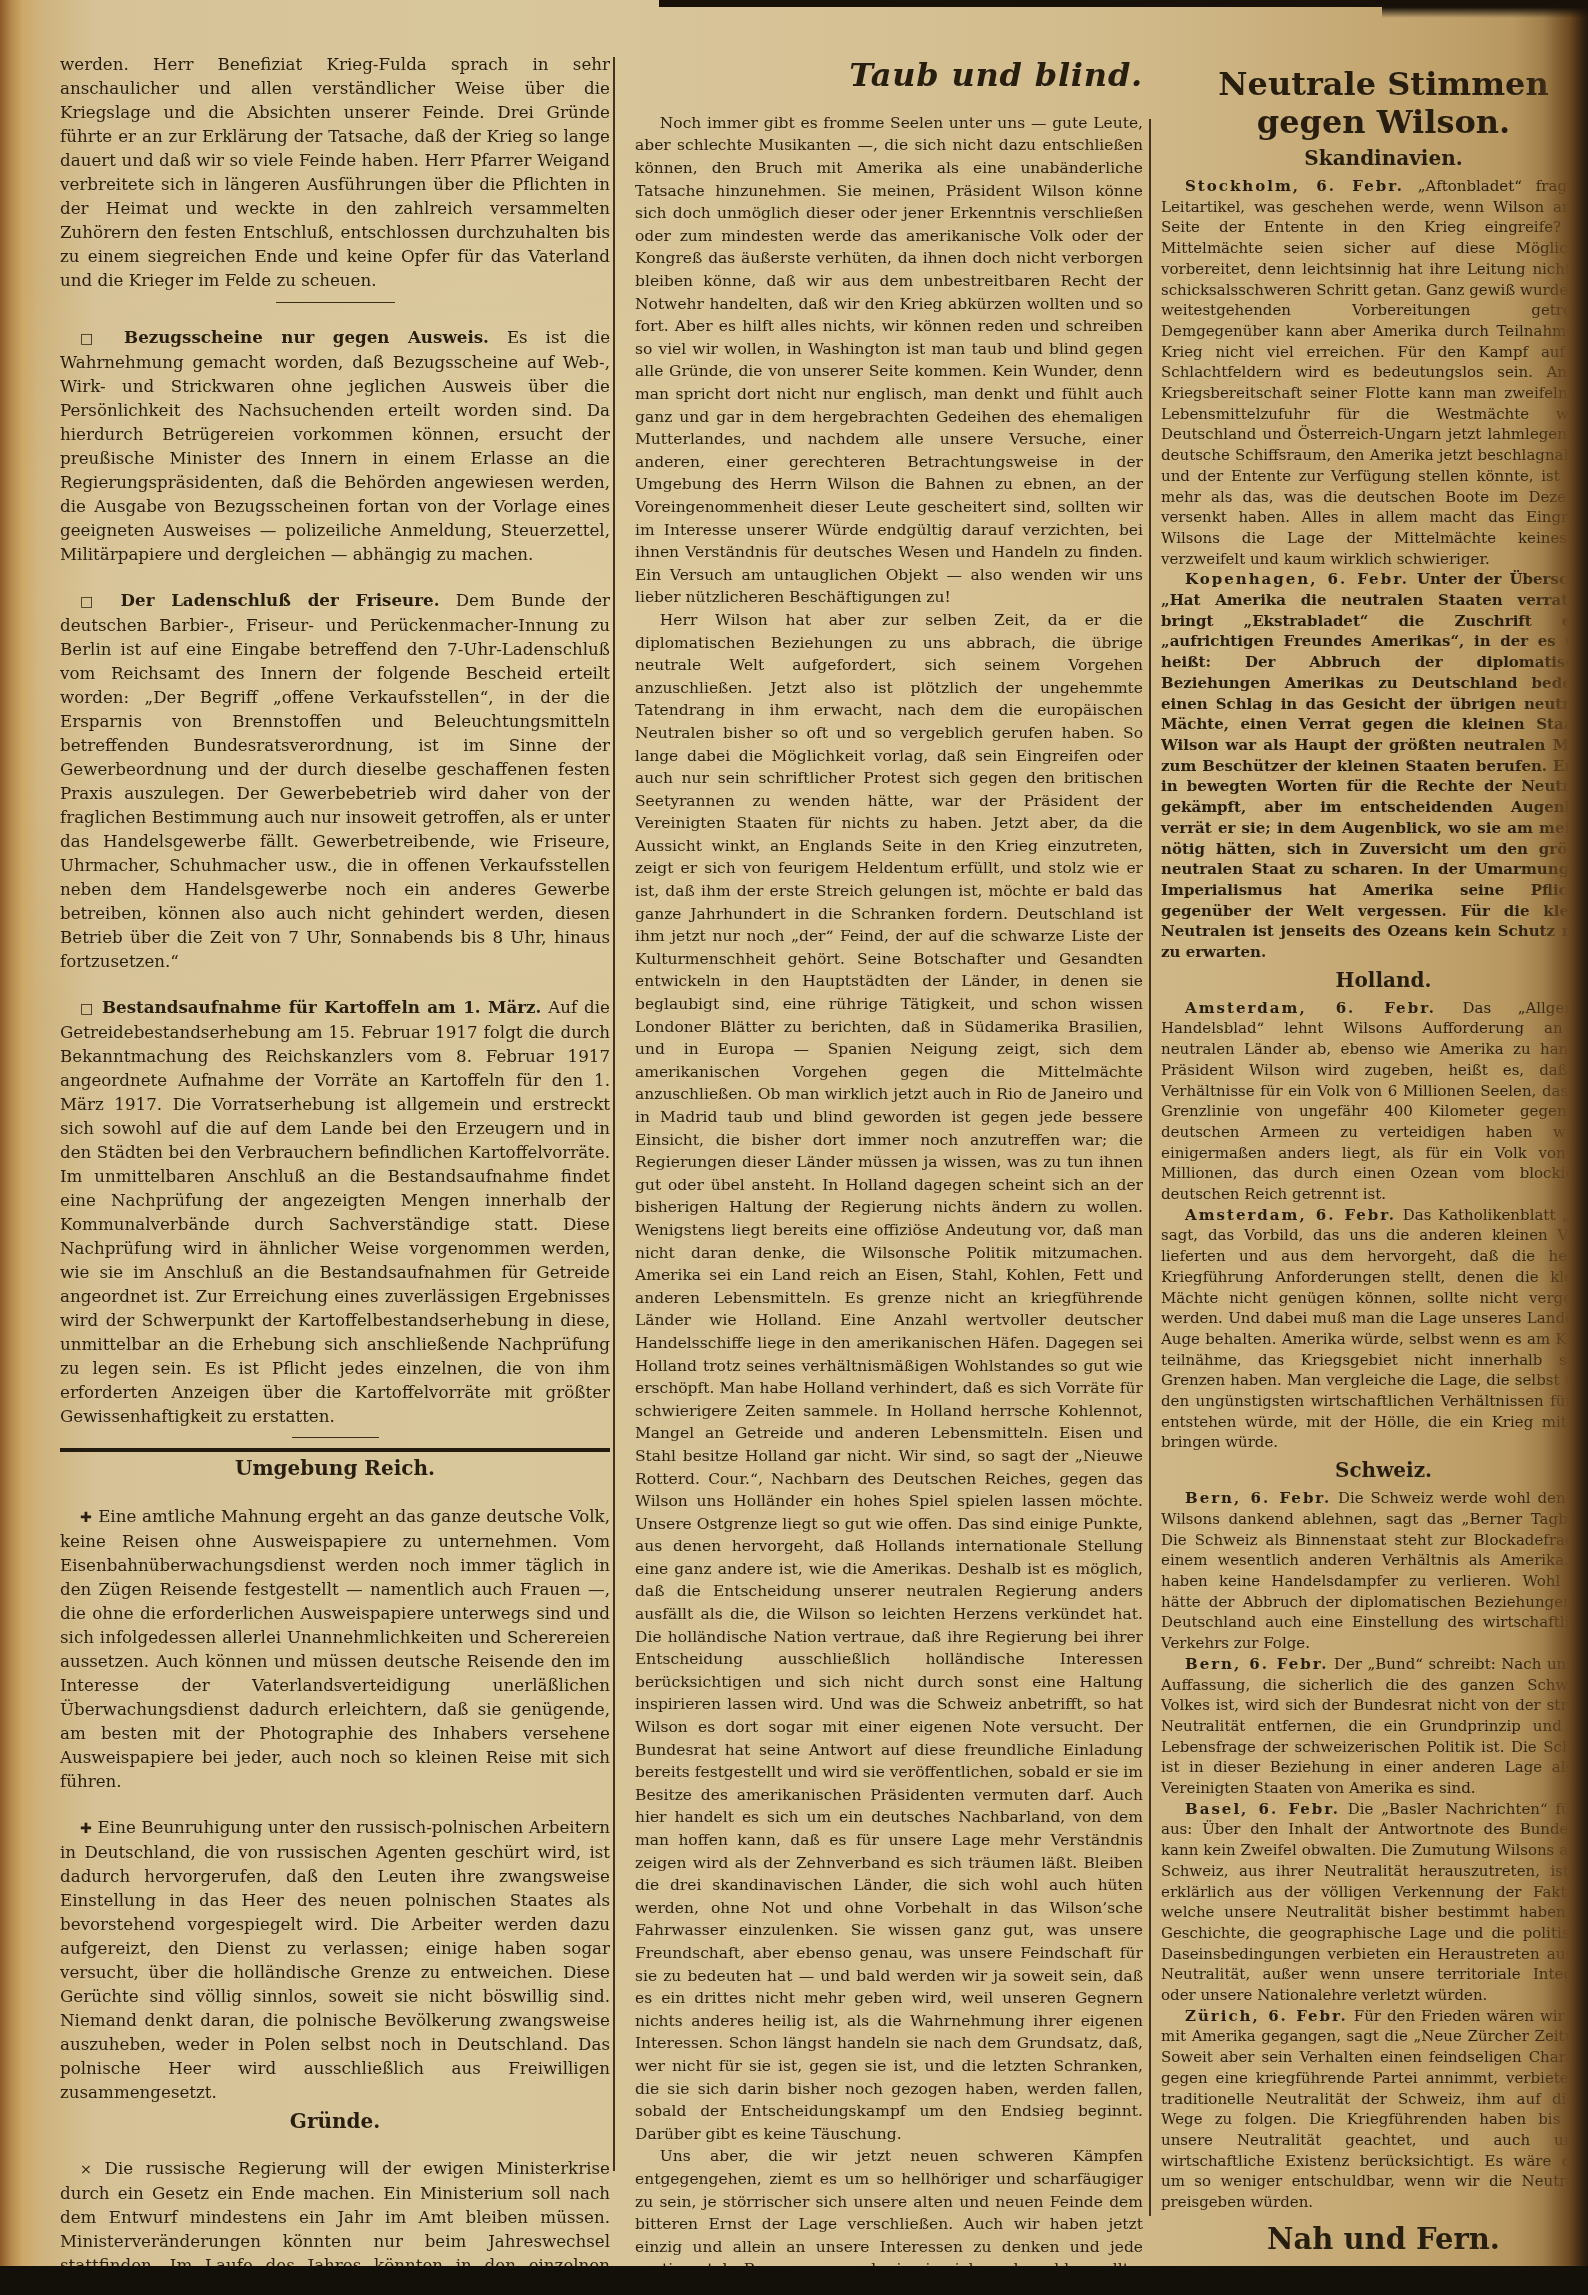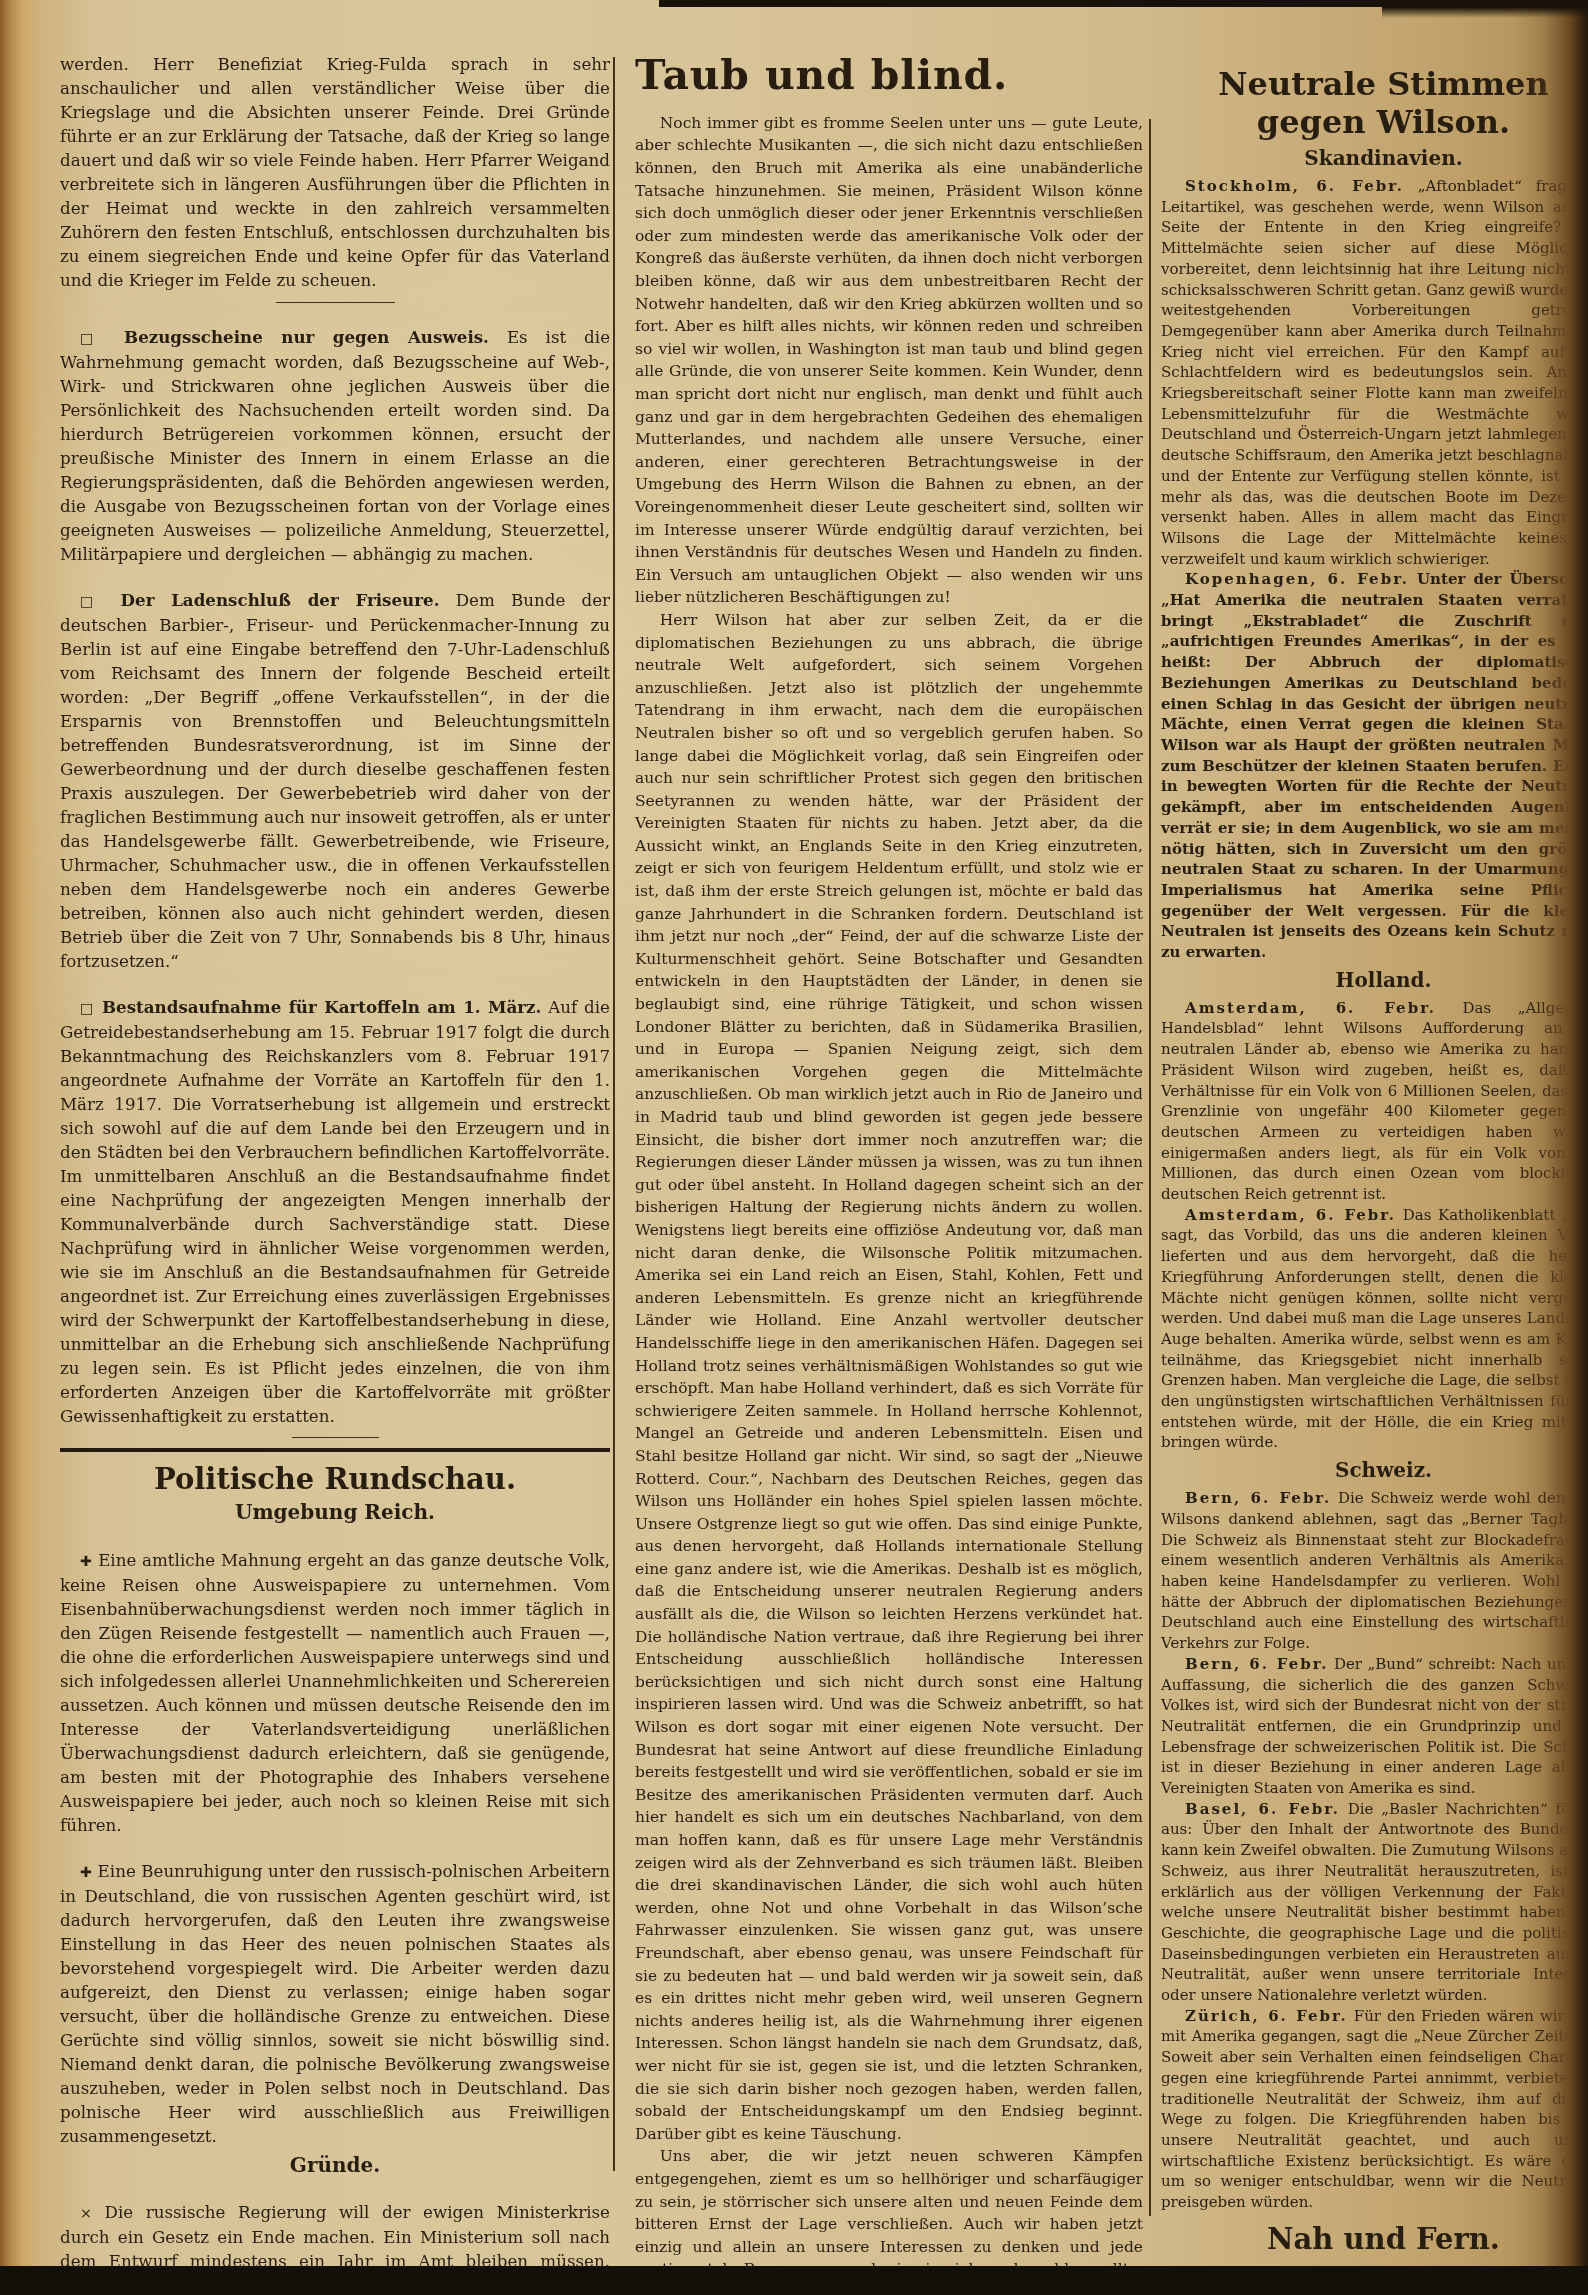--- a/index.html
+++ b/index.html
@@ -37,21 +37,21 @@
   p{margin:0;text-indent:1.6em;}
   p.noindent{text-indent:0;}
   p.item{text-indent:1.2em;margin-top:22px;}
   b.lead{font-weight:bold;}
   .sym{font-family:"DejaVu Sans","Liberation Sans",sans-serif;font-size:.85em;}
   .bold{font-weight:bold;}
   .dateline{letter-spacing:2px;font-weight:700;}
   
   .h-rundschau{font-size:29px;line-height:33px;font-weight:bold;text-align:center;margin:11px 0 3.2px;text-indent:0;}
   .h-sub{font-size:20px;line-height:25.4px;font-weight:bold;text-align:center;margin:4.8px 0 4.8px;text-indent:0;}
-  .h-taub{font-size:41px;line-height:48px;font-weight:bold;text-align:left;margin:3.2px 0 12.7px;text-indent:0;letter-spacing:0.8px;}
+  .h-taub{font-size:32px;line-height:48px;font-weight:bold;text-align:right;margin:3.2px 0 12.7px;text-indent:0;letter-spacing:0.8px;font-style:italic;}
   .h-neutrale{font-size:32px;line-height:38px;font-weight:bold;text-align:center;margin:0 0 1.6px;text-indent:0;}
   .h-nahfern{font-size:29px;line-height:35px;font-weight:bold;text-align:center;margin:9.5px 0 4.8px;text-indent:0;}
   
   .dash-rule{width:119px;border-top:1.6px solid #3b2d1c;margin:9.5px auto;}
   .dash-rule.small{width:87px;border-top-width:1.6px;}
   .thick-rule{border-top:4px solid #241b10;margin:4.8px 0 1.6px;}
 </style>
 </head>
 <body>
 
@@ -66,21 +66,20 @@
 
   <p class="item"><span class="sym">□</span> <b class="lead">Bezugsscheine nur gegen Ausweis.</b> <span>Es ist die Wahrnehmung gemacht worden, daß Bezugsscheine auf Web-, Wirk- und Strickwaren ohne jeglichen Ausweis über die Persönlichkeit des Nachsuchenden erteilt worden sind. Da hierdurch Betrügereien vorkommen können, ersucht der preußische Minister des Innern in einem Erlasse an die Regierungspräsidenten, daß die Behörden angewiesen werden, die Ausgabe von Bezugsscheinen fortan von der Vorlage eines geeigneten Ausweises — polizeiliche Anmeldung, Steuerzettel, Militärpapiere und dergleichen — abhängig zu machen.</span></p>
 
   <p class="item"><span class="sym">□</span> <b class="lead">Der Ladenschluß der Friseure.</b> <span>Dem Bunde der deutschen Barbier-, Friseur- und Perückenmacher-Innung zu Berlin ist auf eine Eingabe betreffend den 7-Uhr-Ladenschluß vom Reichsamt des Innern der folgende Bescheid erteilt worden: „Der Begriff „offene Verkaufsstellen“, in der die Ersparnis von Brennstoffen und Beleuchtungsmitteln betreffenden Bundesratsverordnung, ist im Sinne der Gewerbeordnung und der durch dieselbe geschaffenen festen Praxis auszulegen. Der Gewerbebetrieb wird daher von der fraglichen Bestimmung auch nur insoweit getroffen, als er unter das Handelsgewerbe fällt. Gewerbetreibende, wie Friseure, Uhrmacher, Schuhmacher usw., die in offenen Verkaufsstellen neben dem Handelsgewerbe noch ein anderes Gewerbe betreiben, können also auch nicht gehindert werden, diesen Betrieb über die Zeit von 7 Uhr, Sonnabends bis 8 Uhr, hinaus fortzusetzen.“</span></p>
 
   <p class="item"><span class="sym">□</span> <b class="lead">Bestandsaufnahme für Kartoffeln am 1. März.</b> <span>Auf die Getreidebestandserhebung am 15. Februar 1917 folgt die durch Bekanntmachung des Reichskanzlers vom 8. Februar 1917 angeordnete Aufnahme der Vorräte an Kartoffeln für den 1. März 1917. Die Vorratserhebung ist allgemein und erstreckt sich sowohl auf die auf dem Lande bei den Erzeugern und in den Städten bei den Verbrauchern befindlichen Kartoffelvorräte. Im unmittelbaren Anschluß an die Bestandsaufnahme findet eine Nachprüfung der angezeigten Mengen innerhalb der Kommunalverbände durch Sachverständige statt. Diese Nachprüfung wird in ähnlicher Weise vorgenommen werden, wie sie im Anschluß an die Bestandsaufnahmen für Getreide angeordnet ist. Zur Erreichung eines zuverlässigen Ergebnisses wird der Schwerpunkt der Kartoffelbestandserhebung in diese, unmittelbar an die Erhebung sich anschließende Nachprüfung zu legen sein. Es ist Pflicht jedes einzelnen, die von ihm erforderten Anzeigen über die Kartoffelvorräte mit größter Gewissenhaftigkeit zu erstatten.</span></p>
 
   <div class="dash-rule small"></div>
   <div class="thick-rule"></div>
 
-  <div class="h-rundschau">Politische Rundschau.</div>
   <div class="h-sub">Umgebung Reich.</div>
 
   <p class="item"><span class="sym">✚</span> <span>Eine amtliche Mahnung ergeht an das ganze deutsche Volk, keine Reisen ohne Ausweispapiere zu unternehmen. Vom Eisenbahnüberwachungsdienst werden noch immer täglich in den Zügen Reisende festgestellt — namentlich auch Frauen —, die ohne die erforderlichen Ausweispapiere unterwegs sind und sich infolgedessen allerlei Unannehmlichkeiten und Scherereien aussetzen. Auch können und müssen deutsche Reisende den im Interesse der Vaterlandsverteidigung unerläßlichen Überwachungsdienst dadurch erleichtern, daß sie genügende, am besten mit der Photographie des Inhabers versehene Ausweispapiere bei jeder, auch noch so kleinen Reise mit sich führen.</span></p>
 
   <p class="item"><span class="sym">✚</span> <span>Eine Beunruhigung unter den russisch-polnischen Arbeitern in Deutschland, die von russischen Agenten geschürt wird, ist dadurch hervorgerufen, daß den Leuten ihre zwangsweise Einstellung in das Heer des neuen polnischen Staates als bevorstehend vorgespiegelt wird. Die Arbeiter werden dazu aufgereizt, den Dienst zu verlassen; einige haben sogar versucht, über die holländische Grenze zu entweichen. Diese Gerüchte sind völlig sinnlos, soweit sie nicht böswillig sind. Niemand denkt daran, die polnische Bevölkerung zwangsweise auszuheben, weder in Polen selbst noch in Deutschland. Das polnische Heer wird ausschließlich aus Freiwilligen zusammengesetzt.</span></p>
 
   <div class="h-sub">Gründe.</div>
 
   <p class="item"><span class="sym">×</span> <span>Die russische Regierung will der ewigen Ministerkrise durch ein Gesetz ein Ende machen. Ein Ministerium soll nach dem Entwurf mindestens ein Jahr im Amt bleiben müssen. Ministerveränderungen könnten nur beim Jahreswechsel stattfinden. Im Laufe des Jahres könnten in den einzelnen Ministerien Wechsel nur dann erfolgen, wenn besondere Gründe vorliegen und der Ministerpräsident seine Zustimmung erteile. Ob dieses Gesetz allerdings die Lebensdauer des Ministeriums Golizin verlängern wird, ist mehr als zweifelhaft. Graf Bobrinski soll bereits den Auftrag zur Bildung eines neuen Ministeriums gehabt, doch für den Zaren unannehmbare Bedingungen gestellt haben. Jetzt spricht man von einem kommenden Geschäftsministerium.</span></p>
 

